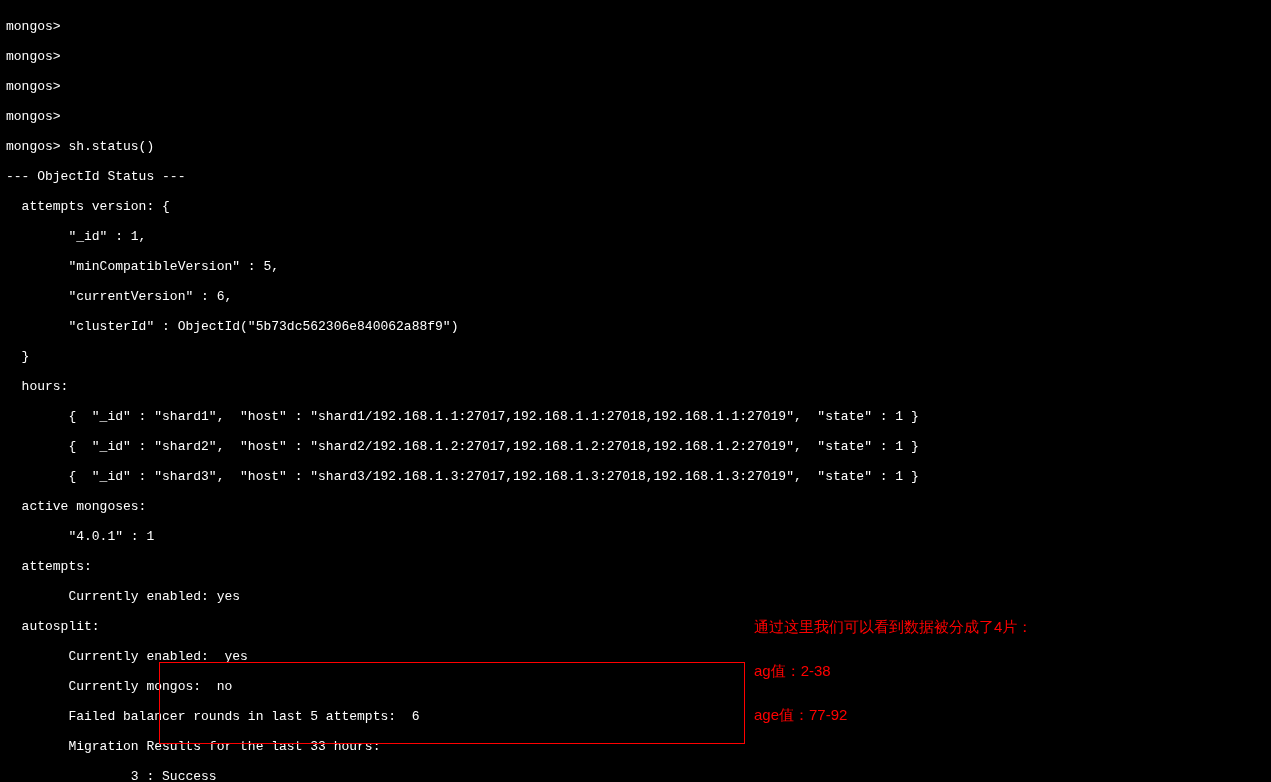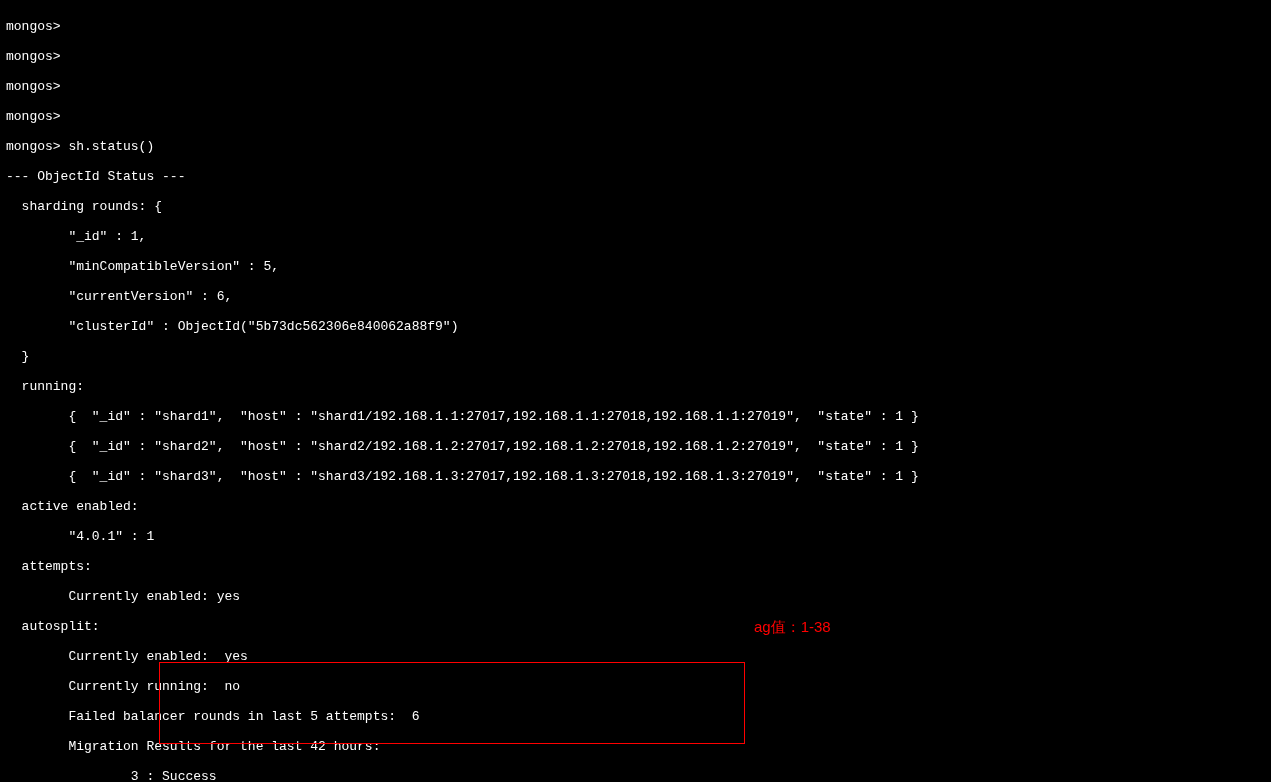--- a/index.html
+++ b/index.html
@@ -48,57 +48,57 @@
 <span>mongos&gt;</span>
 
 <span>mongos&gt;</span>
 
 <span>mongos&gt;</span>
 
 <span>mongos&gt; sh.status()</span>
 
 <span>--- ObjectId Status ---</span>
 
-<span>  sharding rounds: {</span>
+<span>  attempts version: {</span>
 
 <span>        "_id" : 1,</span>
 
 <span>        "minCompatibleVersion" : 5,</span>
 
 <span>        "currentVersion" : 6,</span>
 
 <span>        "clusterId" : ObjectId("5b73dc562306e840062a88f9")</span>
 
 <span>  }</span>
 
-<span>  running:</span>
+<span>  hours:</span>
 
 <span>        {  "_id" : "shard1",  "host" : "shard1/192.168.1.1:27017,192.168.1.1:27018,192.168.1.1:27019",  "state" : 1 }</span>
 
 <span>        {  "_id" : "shard2",  "host" : "shard2/192.168.1.2:27017,192.168.1.2:27018,192.168.1.2:27019",  "state" : 1 }</span>
 
 <span>        {  "_id" : "shard3",  "host" : "shard3/192.168.1.3:27017,192.168.1.3:27018,192.168.1.3:27019",  "state" : 1 }</span>
 
-<span>  active enabled:</span>
+<span>  active mongoses:</span>
 
 <span>        "4.0.1" : 1</span>
 
 <span>  attempts:</span>
 
 <span>        Currently enabled: yes</span>
 
 <span>  autosplit:</span>
 
 <span>        Currently enabled:  yes</span>
 
-<span>        Currently running:  no</span>
+<span>        Currently mongos:  no</span>
 
 <span>        Failed balancer rounds in last 5 attempts:  6</span>
 
-<span>        Migration Results for the last 42 hours:</span>
+<span>        Migration Results for the last 33 hours:</span>
 
 <span>                3 : Success</span>
 
 
 
 
 
 
 
 
@@ -139,16 +139,18 @@
 
 
 
 
 
 <span></span>
 
 
 <div class="highlight-box"></div>
 <div class="annotation">
-<div>ag值：1-38</div>
+<div>通过这里我们可以看到数据被分成了4片：</div>
+<div>ag值：2-38</div>
+<div>age值：77-92</div>
 
 </div>
 </div>
 
 </body></html>

